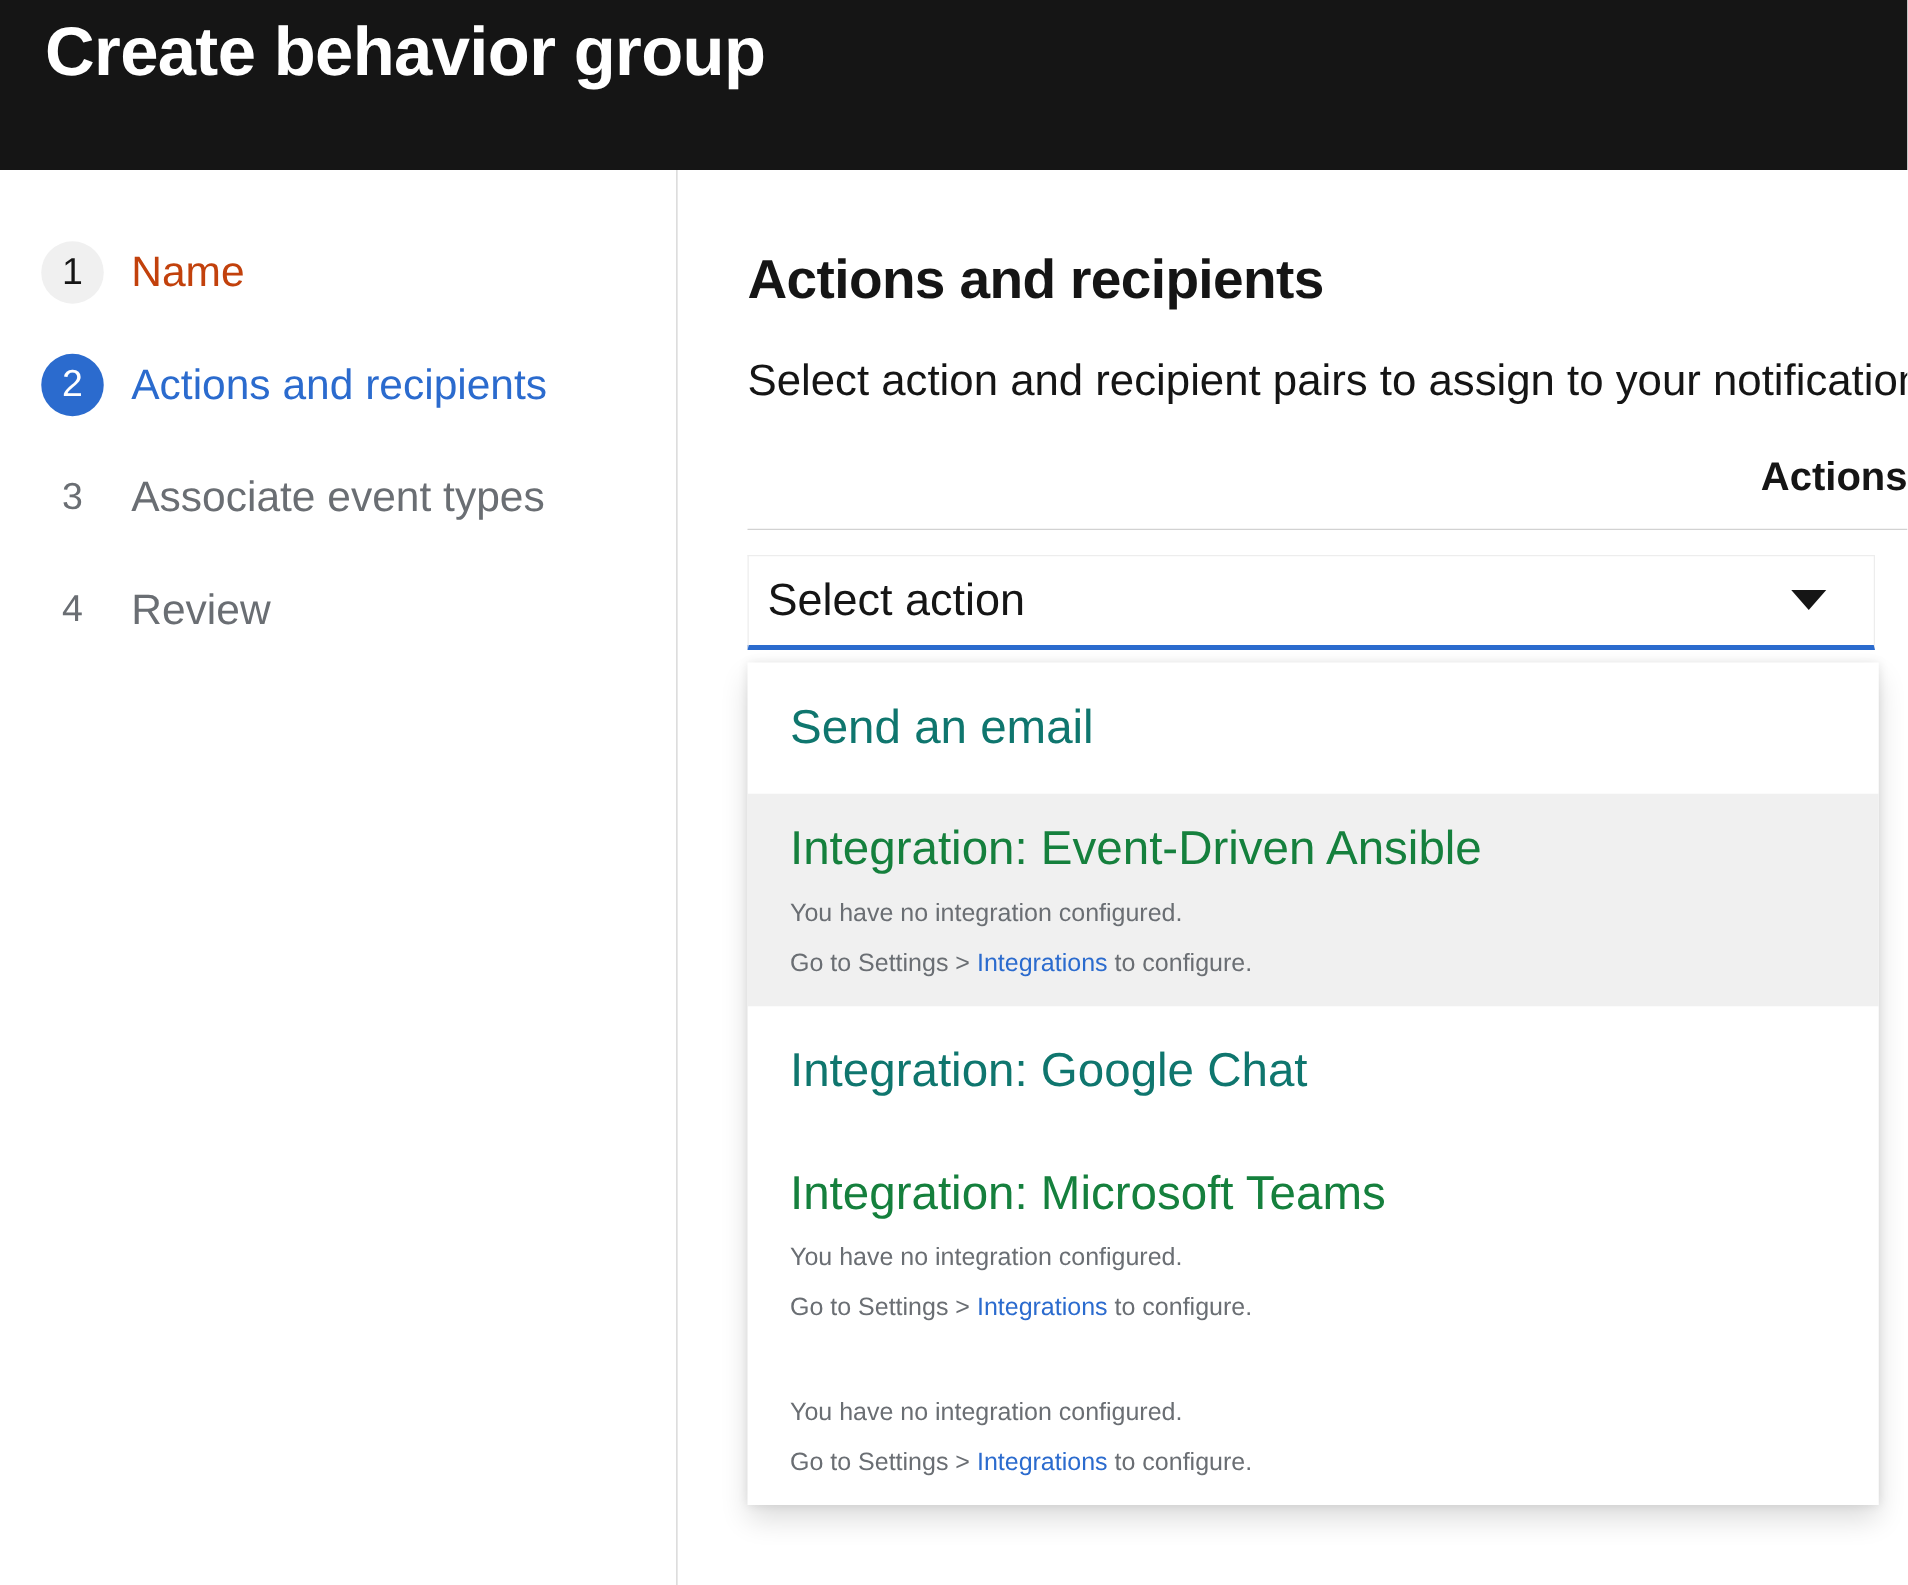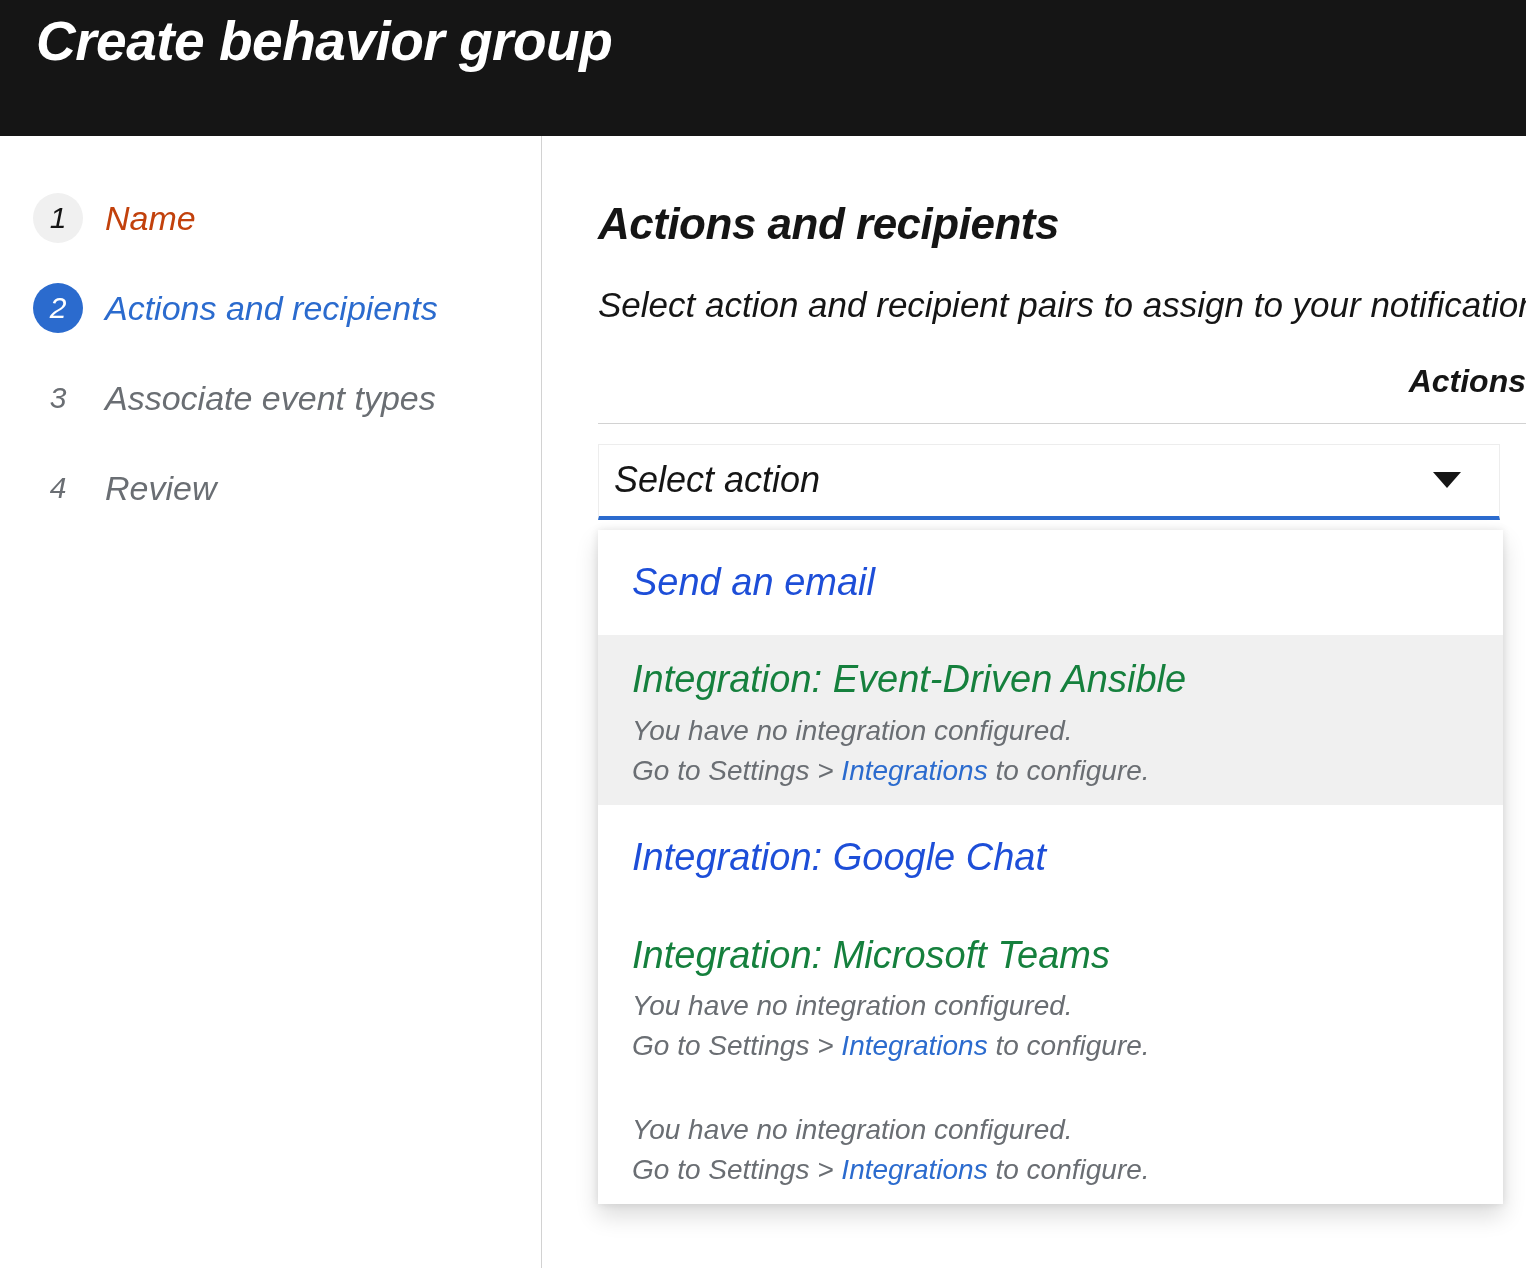--- a/index.html
+++ b/index.html
@@ -1,15 +1,15 @@
 <!DOCTYPE html>
 <html><head>
 <meta charset="utf-8">
 <style>
-  * { box-sizing: border-box; font-style: italic; }
+  * { box-sizing: border-box; }
   html, body { margin: 0; padding: 0; }
   body {
     width: 1526px; height: 1268px; overflow: hidden;
     background: #ffffff; color: #151515;
     font-family: "Liberation Sans", sans-serif;
   }
 
   
   .wizard-header {
     height: 136px; background: #151515;
@@ -75,26 +75,26 @@
     border-top: 16px solid #151515;
   }
 
   
   .select-menu {
     width: 905px; margin-top: 10px; background: #ffffff;
     box-shadow: 0 12px 22px rgba(3,3,3,0.14), 0 0 8px rgba(3,3,3,0.10);
     position: relative; z-index: 5;
   }
   .menu-item { padding: 30px 34px; cursor: pointer; }
-  .menu-item-title { font-size: 38px; line-height: 1.2; color: #1d4ed8; }
+  .menu-item-title { font-size: 38px; line-height: 1.2; color: #0f766e; }
   .menu-item.disabled { padding: 22px 34px 14px; cursor: default; }
   .menu-item.disabled .menu-item-title { color: #15803d; }
   .menu-item.hovered { background: #f0f0f0; }
   .item-desc {
-    font-size: 28px; line-height: 40px; color: #6a6e73;
+    font-size: 20px; line-height: 40px; color: #6a6e73;
   }
   .item-desc.first { margin-top: 8px; }
   .item-desc a { color: #2b6bce; text-decoration: none; cursor: pointer; }
 </style>
 </head>
 <body>
 
 <header class="wizard-header">
   <h1>Create behavior group</h1>
 </header>

